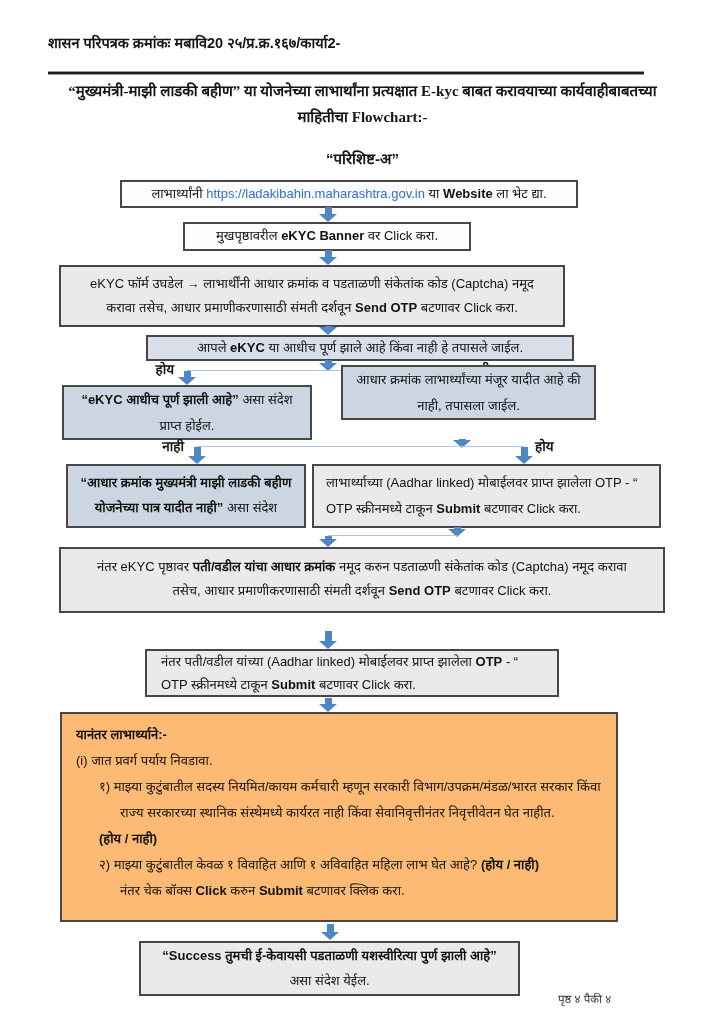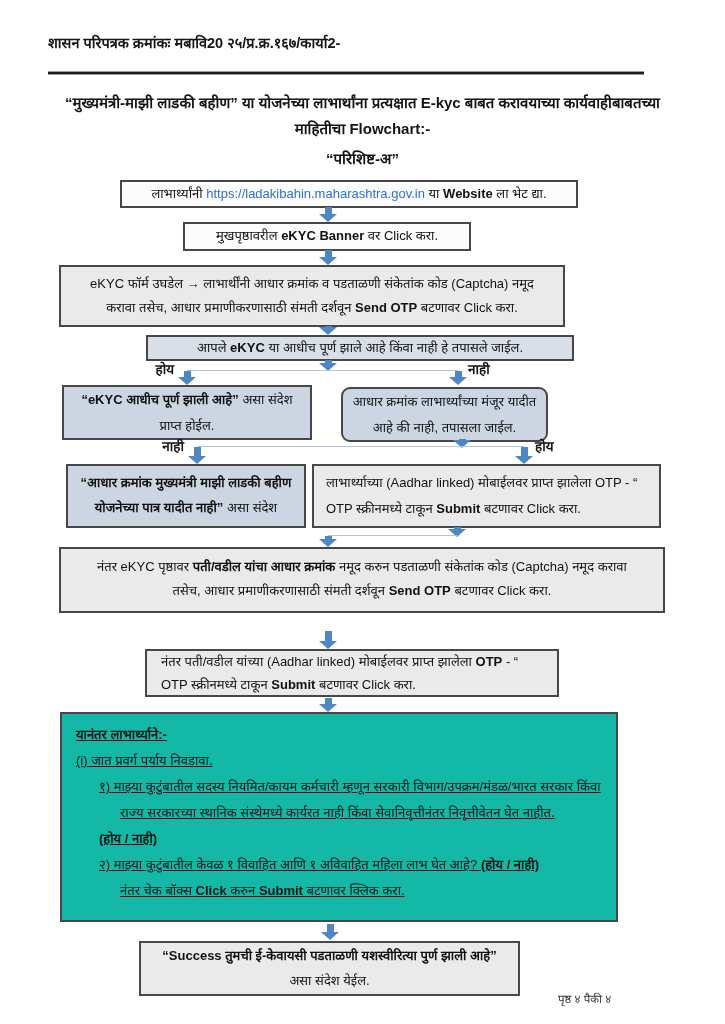--- a/index.html
+++ b/index.html
@@ -17,21 +17,21 @@
   .bx{
     position:absolute; box-sizing:border-box; border:2px solid #474747;
     display:flex; flex-direction:column; align-items:center; justify-content:center;
     text-align:center; font-size:13px; line-height:1.85; padding:2px 8px; color:#121212;
   }
   .bx.left{align-items:flex-start; text-align:left;}
   .fill-white{background:#fcfcfc;}
   .fill-gray{background:#eaeaea;}
   .fill-blue{background:#ccd5e2;}
   .fill-lblue{background:#d8dfe9;}
-  .fill-decl{background:#14b8a6;text-decoration:underline;}
+  .fill-decl{background:#fdba74;}
   .bd{font-weight:bold;}
   .link{color:#2e6fd0;}
   .lbl{position:absolute; font-weight:bold; font-size:13.5px; white-space:nowrap;}
   .arrow{position:absolute; width:18px; display:flex; flex-direction:column; align-items:center;}
   .arrow .sh{display:block; width:7px; flex:1; background:#4f86c4;}
   .arrow .hd{display:block; width:0; height:0; border-left:9px solid transparent; border-right:9px solid transparent; border-top:8px solid #4f86c4;}
   .hline{position:absolute; height:1px; background:#b3c6dc;}
   .decl{font-size:13px; line-height:2.0; width:100%;}
   .decl .row{margin:0;}
   .decl .pt{padding-left:44px; text-indent:-21px;}
@@ -39,21 +39,21 @@
   .footer{font-size:11.5px; color:#3c3c3c;}
 </style>
 </head>
 <body>
 
 <div class="page">
 
   <div class="abs hdr" style="left:48px; top:32px;">शासन परिपत्रक क्रमांकः मबावि20 २५/प्र.क्र.१६७/कार्या2-</div>
   <div class="abs rule" style="left:48px; top:71px; width:596px;"></div>
 
-  <div class="abs title" style="left:30px; top:90px; width:665px;">
+  <div class="abs title" style="left:30px; top:78px; width:665px;font-family:Liberation Serif, serif;">
     <div>“मुख्यमंत्री-माझी लाडकी बहीण” या योजनेच्या लाभार्थांना प्रत्यक्षात E-kyc बाबत करावयाच्या कार्यवाहीबाबतच्या</div>
     <div>माहितीचा Flowchart:-</div>
   </div>
   <div class="abs appendix" style="left:30px; top:148px; width:665px;">“परिशिष्ट-अ”</div>
 
   <div class="bx fill-white" style="left:120px; top:180px; width:458px; height:28px;">
     <div>
       <span>लाभार्थ्यांनी </span><span class="link">https://ladakibahin.maharashtra.gov.in</span><span> या </span><span class="bd">Website</span><span> ला भेट द्या.</span>
     </div>
   </div>
@@ -105,21 +105,21 @@
       <i class="sh"></i>
       <i class="hd"></i>
     </div>
   <div class="lbl" style="left:468px; top:360px;">नाही</div>
 
   <div class="bx fill-blue" style="left:62px; top:385px; width:250px; height:55px; line-height:1.95;">
     <div>
       <span class="bd">“eKYC आधीच पूर्ण झाली आहे”</span><span> असा संदेश प्राप्त होईल.</span>
     </div>
   </div>
-  <div class="bx fill-blue" style="left:341px; top:387px; width:207px; height:55px; line-height:1.95;border-radius:9px;">
+  <div class="bx fill-blue" style="left:341px; top:365px; width:255px; height:55px; line-height:1.95;">
     <div>आधार क्रमांक लाभार्थ्यांच्या मंजूर यादीत आहे की नाही, तपासला जाईल.</div>
   </div>
 
   <div class="arrow" style="left:453px; top:439px; height:9px;">
       <i class="sh"></i>
       <i class="hd"></i>
     </div>
   <div class="hline" style="left:197px; top:446px; width:327px;"></div>
   <div class="lbl" style="left:130px; top:437px; width:54px; text-align:right;">नाही</div>
   <div class="arrow" style="left:188px; top:447px; height:17px;">

